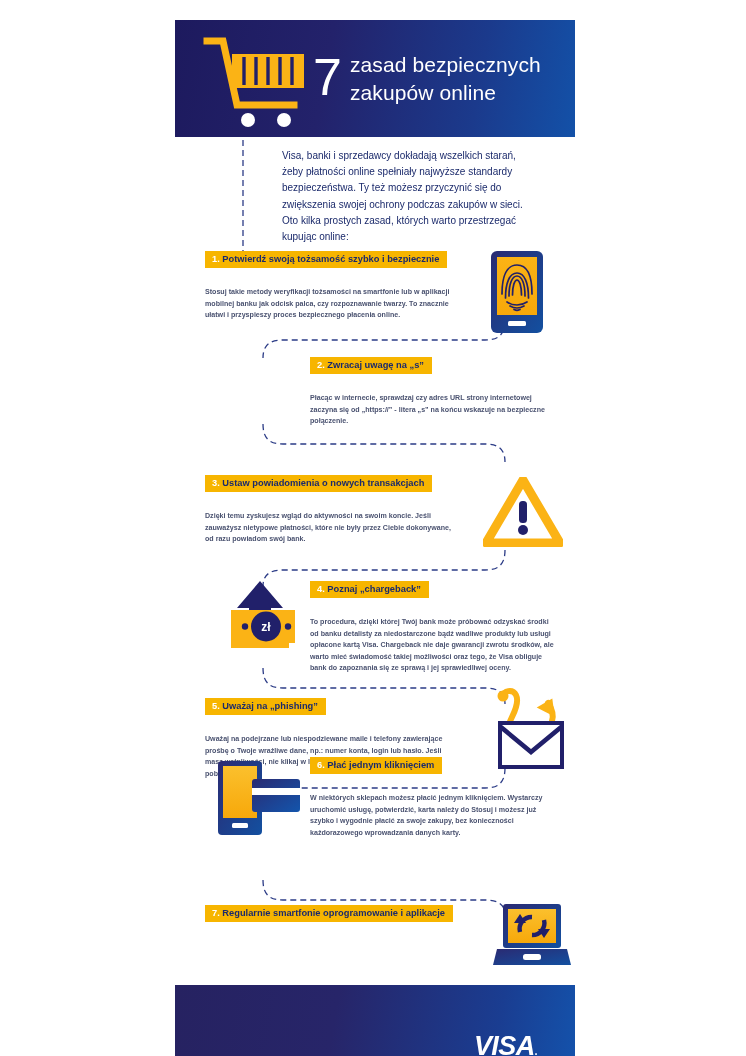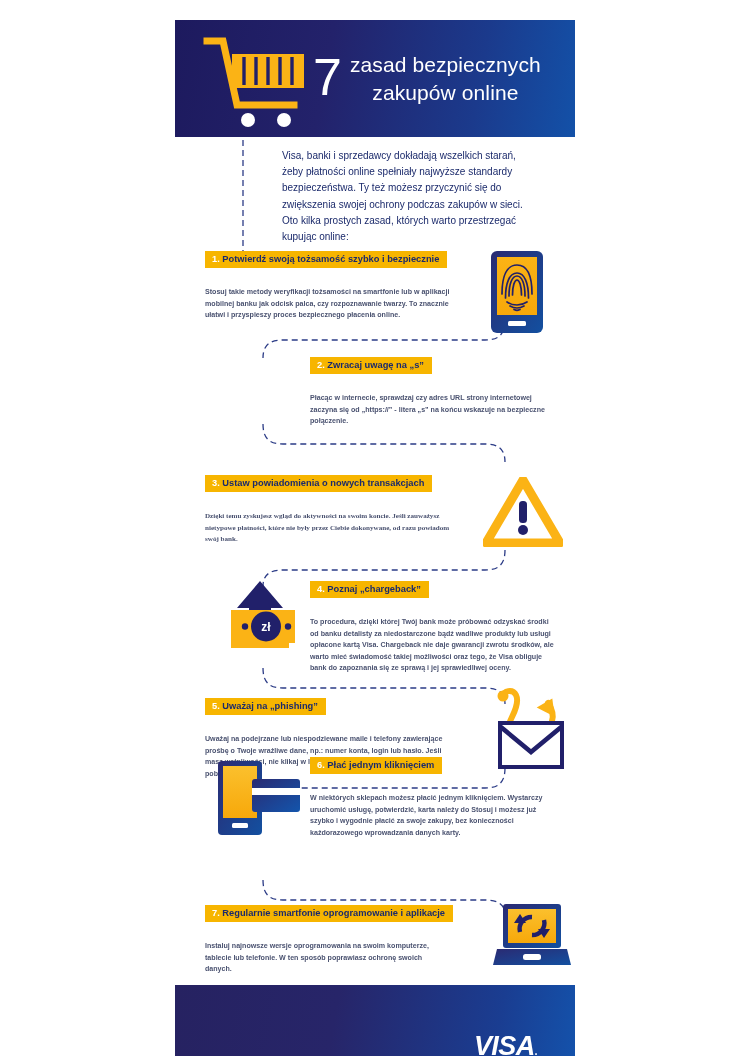--- a/index.html
+++ b/index.html
@@ -27,21 +27,21 @@
     background: linear-gradient(100deg, #1d1a5e 0%, #23226b 38%, #1b3a8c 75%, #1351a8 100%);
     display: flex; align-items: center;
   }
   .cart-wrap { width: 120px; height: 100px; position: relative; margin-left: 22px; }
   .title-wrap { display: flex; align-items: center; margin-left: -4px; }
   .big-seven {
     color: #ffffff; font-size: 52px; font-weight: 300;
     line-height: 1; letter-spacing: -1px; margin-right: 9px;
     margin-top: -4px;
   }
-  .title-lines { color: #ffffff; font-size: 21px; font-weight: 300; line-height: 1.32; letter-spacing: .1px; text-align: center; }
+  .title-lines { color: #ffffff; font-size: 21px; font-weight: 300; line-height: 1.32; letter-spacing: .1px; }
 
   
   .path-svg { position: absolute; left: 0; top: 0; width: 400px; height: 1030px; pointer-events: none; }
 
   
   .intro {
     position: absolute; left: 107px; top: 128px; width: 250px;
     color: #1b2a6b; font-size: 10px; line-height: 1.62; font-weight: 400;
   }
 
@@ -172,21 +172,21 @@
       <span>Zwracaj uwagę na „s”</span>
     </div>
     <div class="body-txt" style="width:238px;">Płacąc w internecie, sprawdzaj czy adres URL strony internetowej zaczyna się od „https://” - litera „s” na końcu wskazuje na bezpieczne połączenie.</div>
   </div>
 
   <div class="section" style="left:30px; top:452px; width:370px;">
     <div class="heading">
       <span class="num">3.</span>
       <span>Ustaw powiadomienia o nowych transakcjach</span>
     </div>
-    <div class="body-txt" style="width:250px;font-family:Liberation Serif, serif;">Dzięki temu zyskujesz wgląd do aktywności na swoim koncie. Jeśli zauważysz nietypowe płatności, które nie były przez Ciebie dokonywane, od razu powiadom swój bank.</div>
+    <div class="body-txt" style="width:250px;">Dzięki temu zyskujesz wgląd do aktywności na swoim koncie. Jeśli zauważysz nietypowe płatności, które nie były przez Ciebie dokonywane, od razu powiadom swój bank.</div>
     <div class="icon-box" style="left:278px; top:5px;">
       <svg width="80" height="70" viewBox="0 0 80 70">
         <path d="M40,3 L77,66 H3 Z" fill="none" stroke="#fbb315" stroke-width="9" stroke-linejoin="round"></path>
         <rect x="36" y="24" width="8" height="22" rx="3.5" fill="#21206a"></rect>
         <circle cx="40" cy="53" r="5" fill="#21206a"></circle>
       </svg>
     </div>
   </div>
 
   <div class="section" style="left:135px; top:558px; width:265px;">
@@ -259,21 +259,20 @@
         <rect x="38" y="31" width="48" height="7" fill="#ffffff"></rect>
       </svg>
     </div>
   </div>
 
   <div class="section" style="left:30px; top:882px; width:370px;">
     <div class="heading">
       <span class="num">7.</span>
       <span>Regularnie smartfonie oprogramowanie i aplikacje</span>
     </div>
-    <div class="body-txt" style="width:240px;">Instaluj najnowsze wersje oprogramowania na swoim komputerze, tablecie lub telefonie. W ten sposób poprawiasz ochronę swoich danych.</div>
     <div class="icon-box" style="left:288px; top:0px;">
       <svg width="78" height="68" viewBox="0 0 78 68">
         <defs>
           <linearGradient id="g7" x1="0" y1="0" x2="1" y2="1">
             <stop offset="0" stop-color="#2a2a72"></stop>
                 <stop offset="1" stop-color="#1350a0"></stop>
           </linearGradient>
           <linearGradient id="gy7" x1="0" y1="0" x2="0" y2="1">
             <stop offset="0" stop-color="#fbc02d"></stop>
                 <stop offset="1" stop-color="#f7a80a"></stop>

